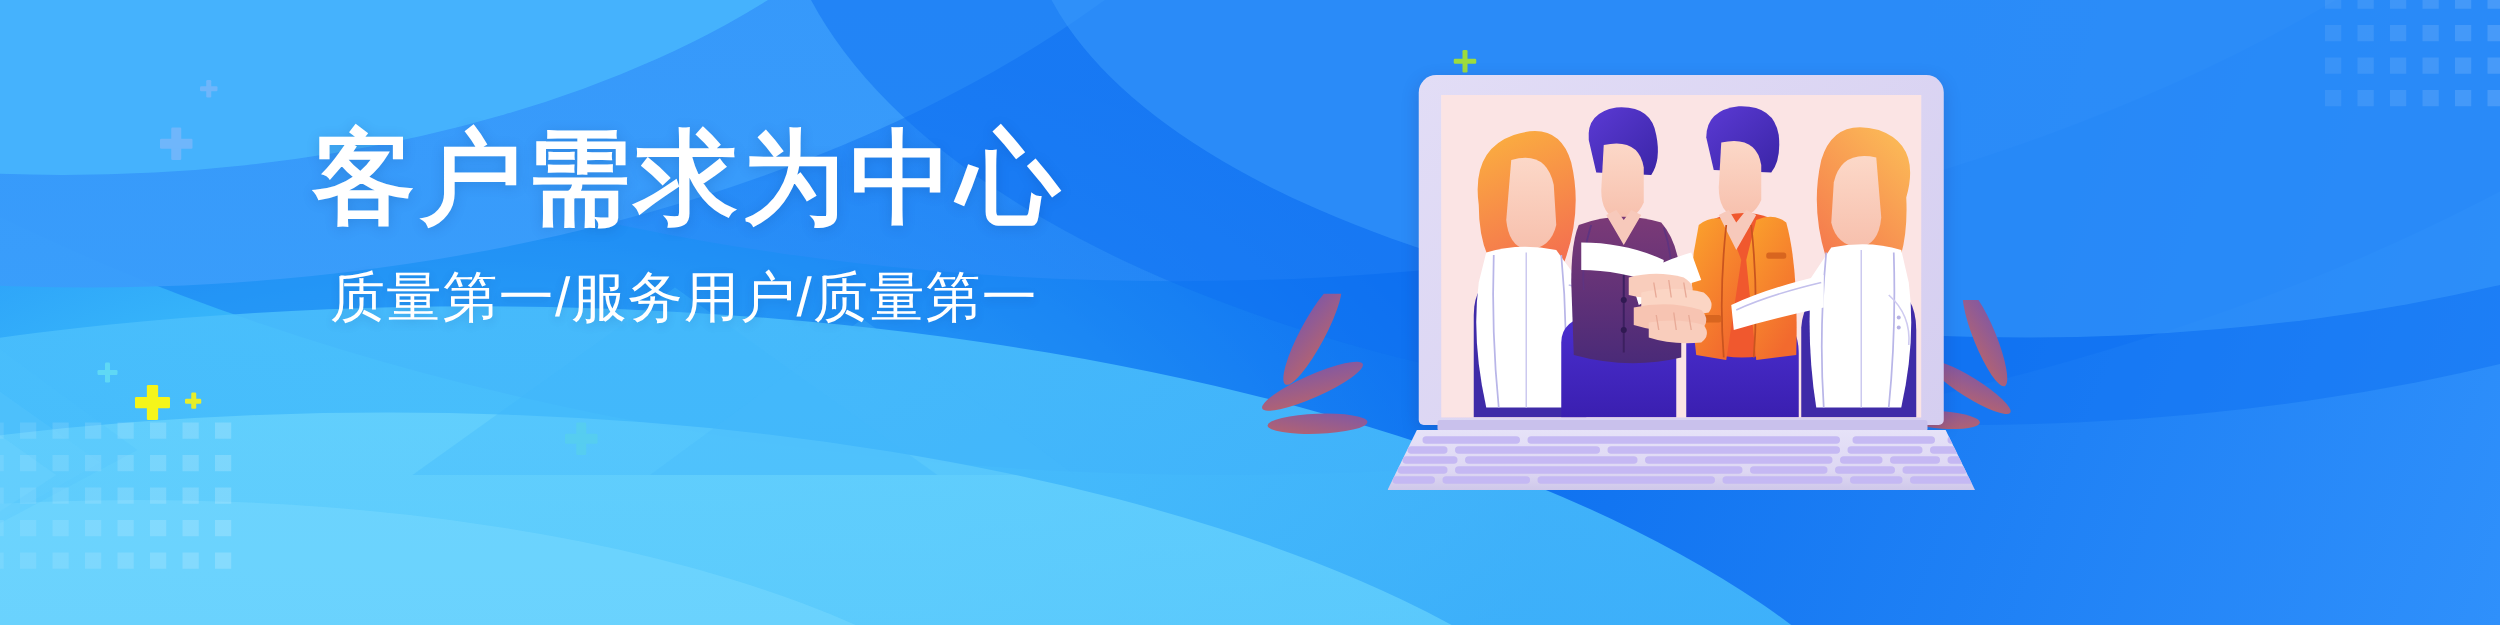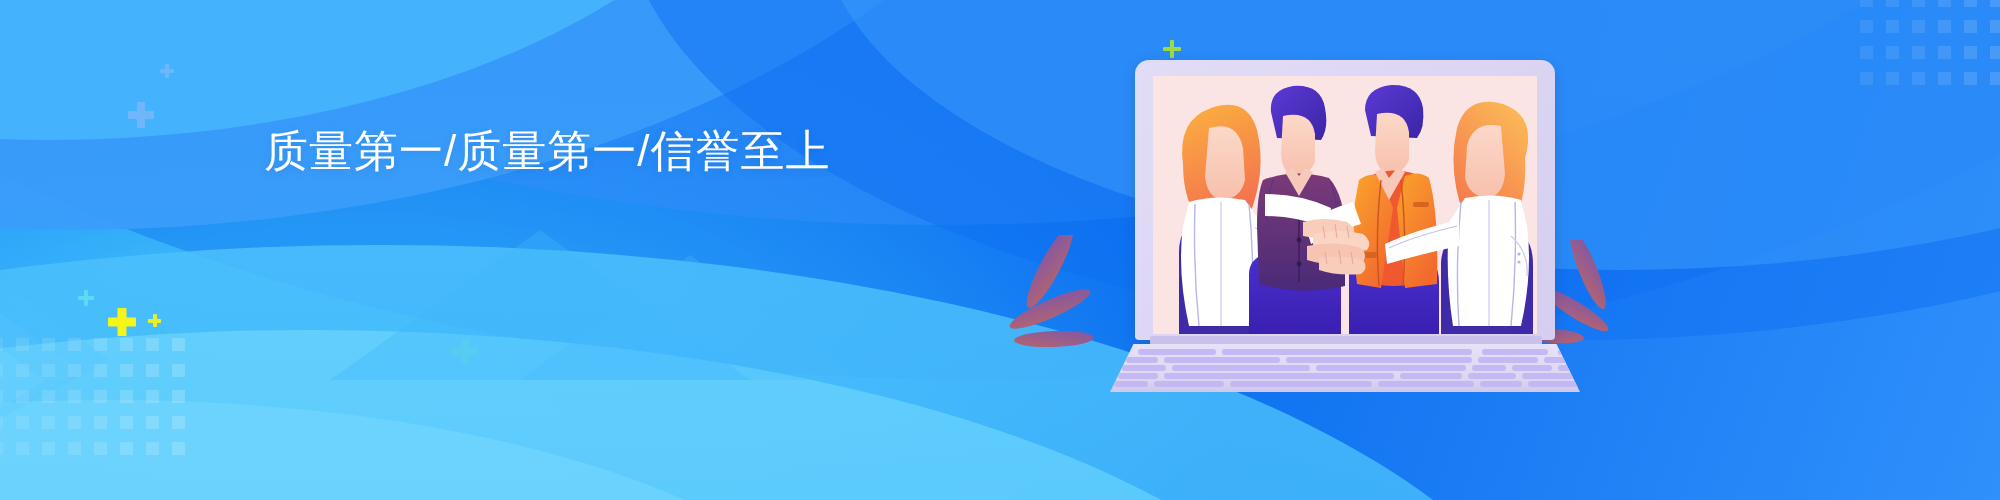--- a/index.html
+++ b/index.html
@@ -284,21 +284,22 @@
       <div class="plus" style="left: 1163px; top: 40px; width: 18px; height: 18px; color: rgb(157, 220, 62); --t: 4px;"></div>
       <div class="plus" style="left: 108px; top: 308px; width: 28px; height: 28px; color: rgb(245, 245, 26); --t: 9px;"></div>
       <div class="plus" style="left: 78px; top: 290px; width: 16px; height: 16px; color: rgb(95, 216, 245); --t: 4px;"></div>
       <div class="plus" style="left: 148px; top: 314px; width: 13px; height: 13px; color: rgb(232, 238, 42); --t: 4px;"></div>
       <div class="plus" style="left: 128px; top: 102px; width: 26px; height: 26px; color: rgb(111, 182, 251); --t: 8px;"></div>
       <div class="plus" style="left: 160px; top: 64px; width: 14px; height: 14px; color: rgb(111, 182, 251); --t: 4px;"></div>
       <div class="plus" style="left: 452px; top: 338px; width: 26px; height: 26px; color: rgb(86, 205, 240); --t: 8px;"></div>
     </div>
 
   <div class="textblock">
-    <p class="subline">质量第一/质量第一/信誉至上</p>
+    <h1 class="headline">客户需求为中心</h1>
+    <p class="subline">质量第一/服务用户/质量第一</p>
   </div>
 
   <div class="laptop">
 
     <svg style="position:absolute;left:-118px;top:175px;" width="170" height="130" viewBox="0 0 170 130">
       <defs>
         <linearGradient id="fg1" x1="0" y1="0" x2="1" y2="1">
           <stop offset="0%" stop-color="#7d57a8"></stop>
           <stop offset="100%" stop-color="#b8646c"></stop>
         </linearGradient>

